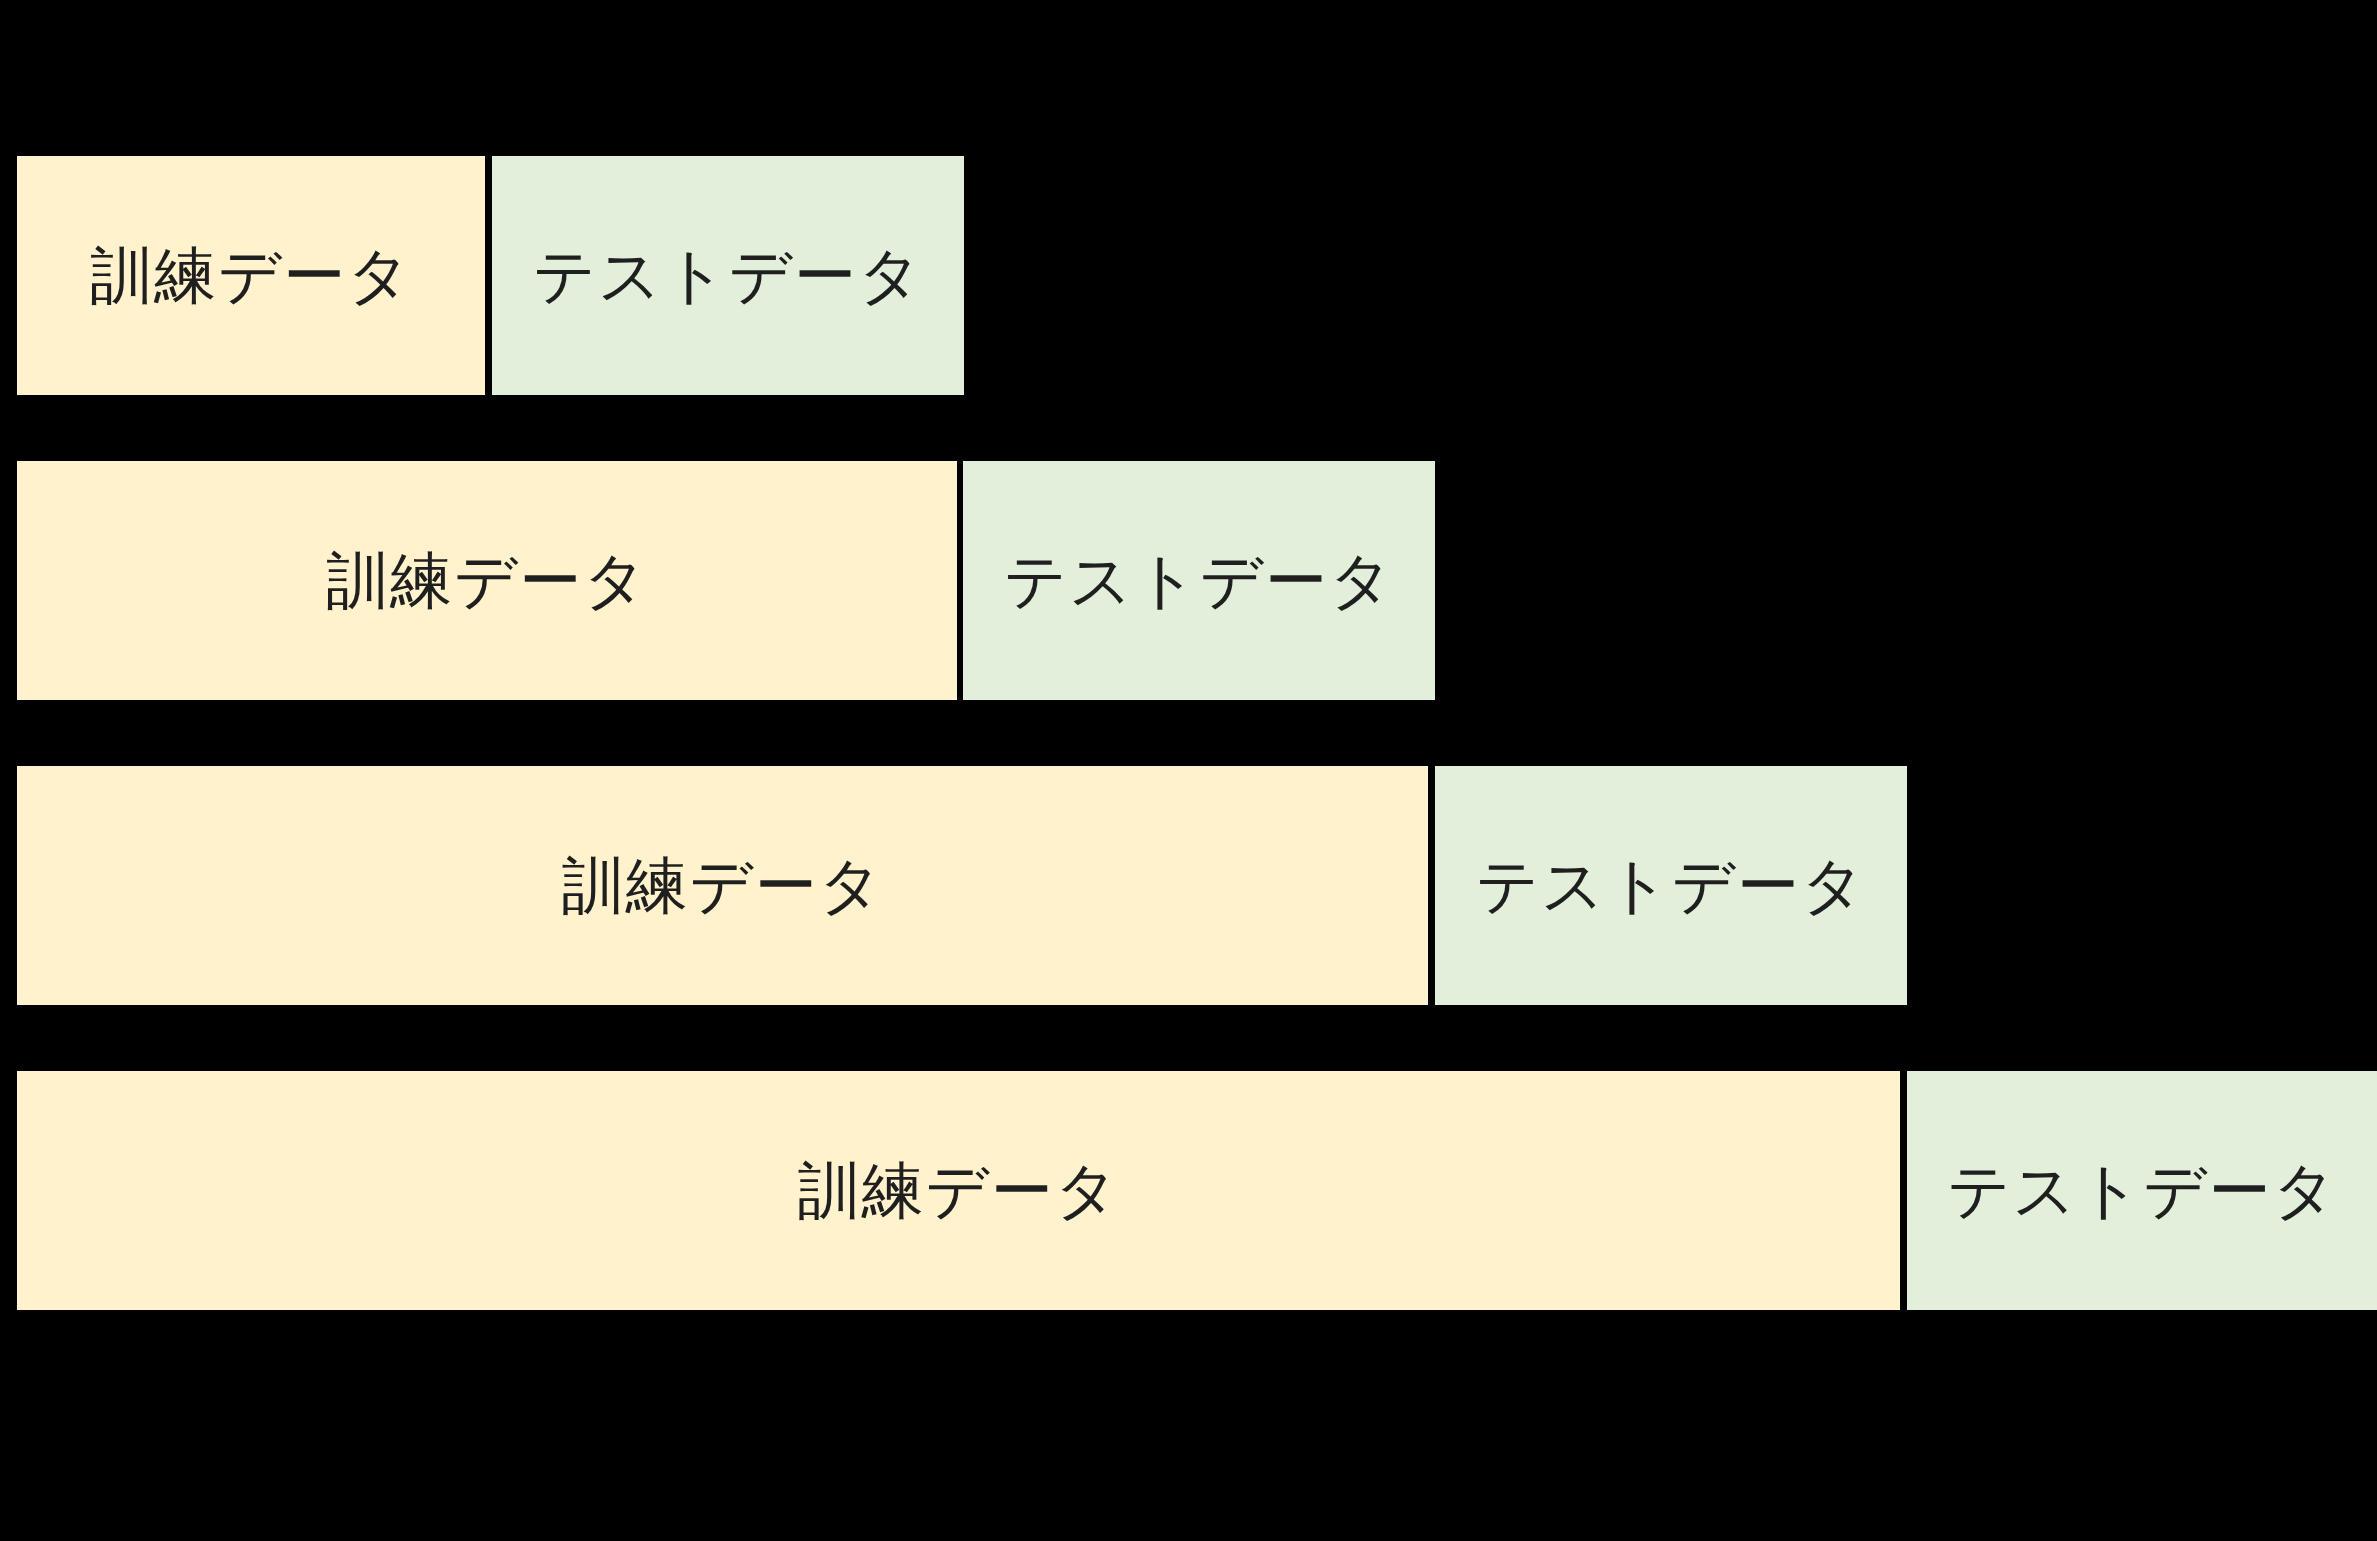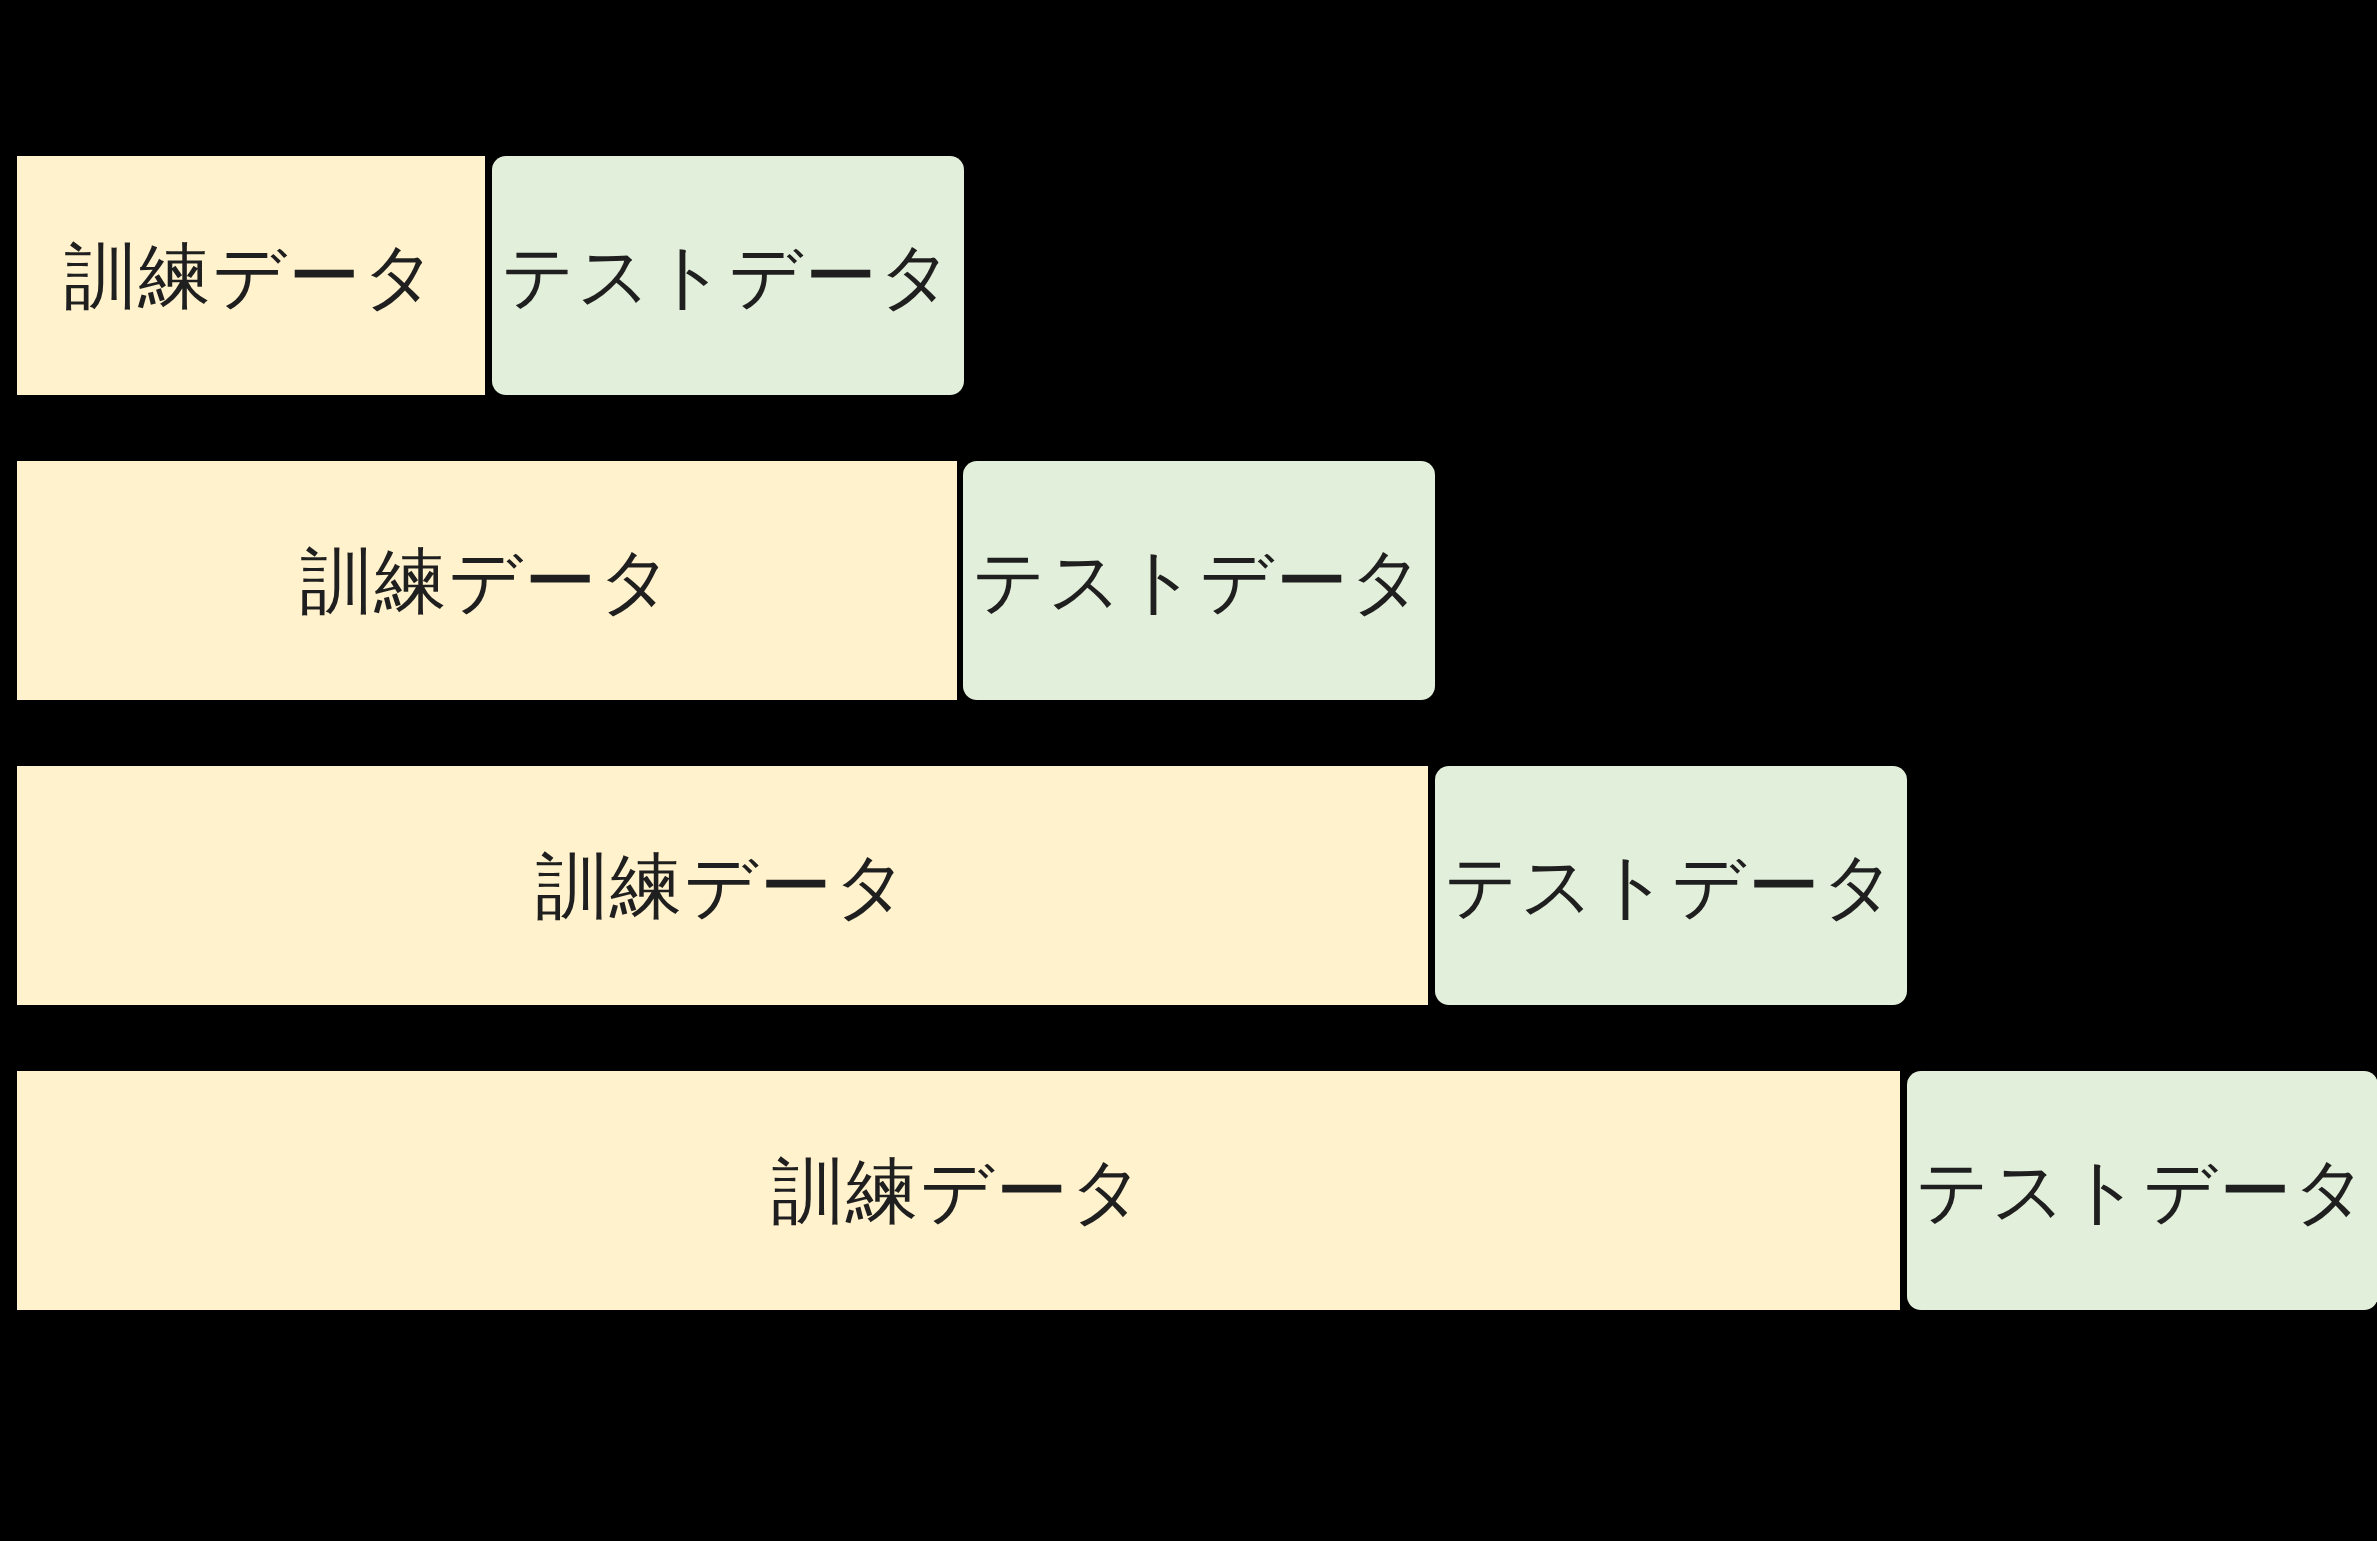--- a/index.html
+++ b/index.html
@@ -22,24 +22,23 @@
     align-items: center;
     justify-content: center;
     box-sizing: border-box;
   }
   .train {
     background: #FFF2CC;
     left: 17.3px;
   }
   .test {
     background: #E2EFDA;
-    border-radius: 14px;
   }
   .block span {
-    font-size: 72px;
+    font-size: 62px;
     letter-spacing: 0.03em;
     color: #1F1F1F;
     white-space: nowrap;
     line-height: 1;
   }
   
   .row1 { top: 156px; }
   .row2 { top: 461px; }
   .row3 { top: 766px; }
   .row4 { top: 1071px; }

